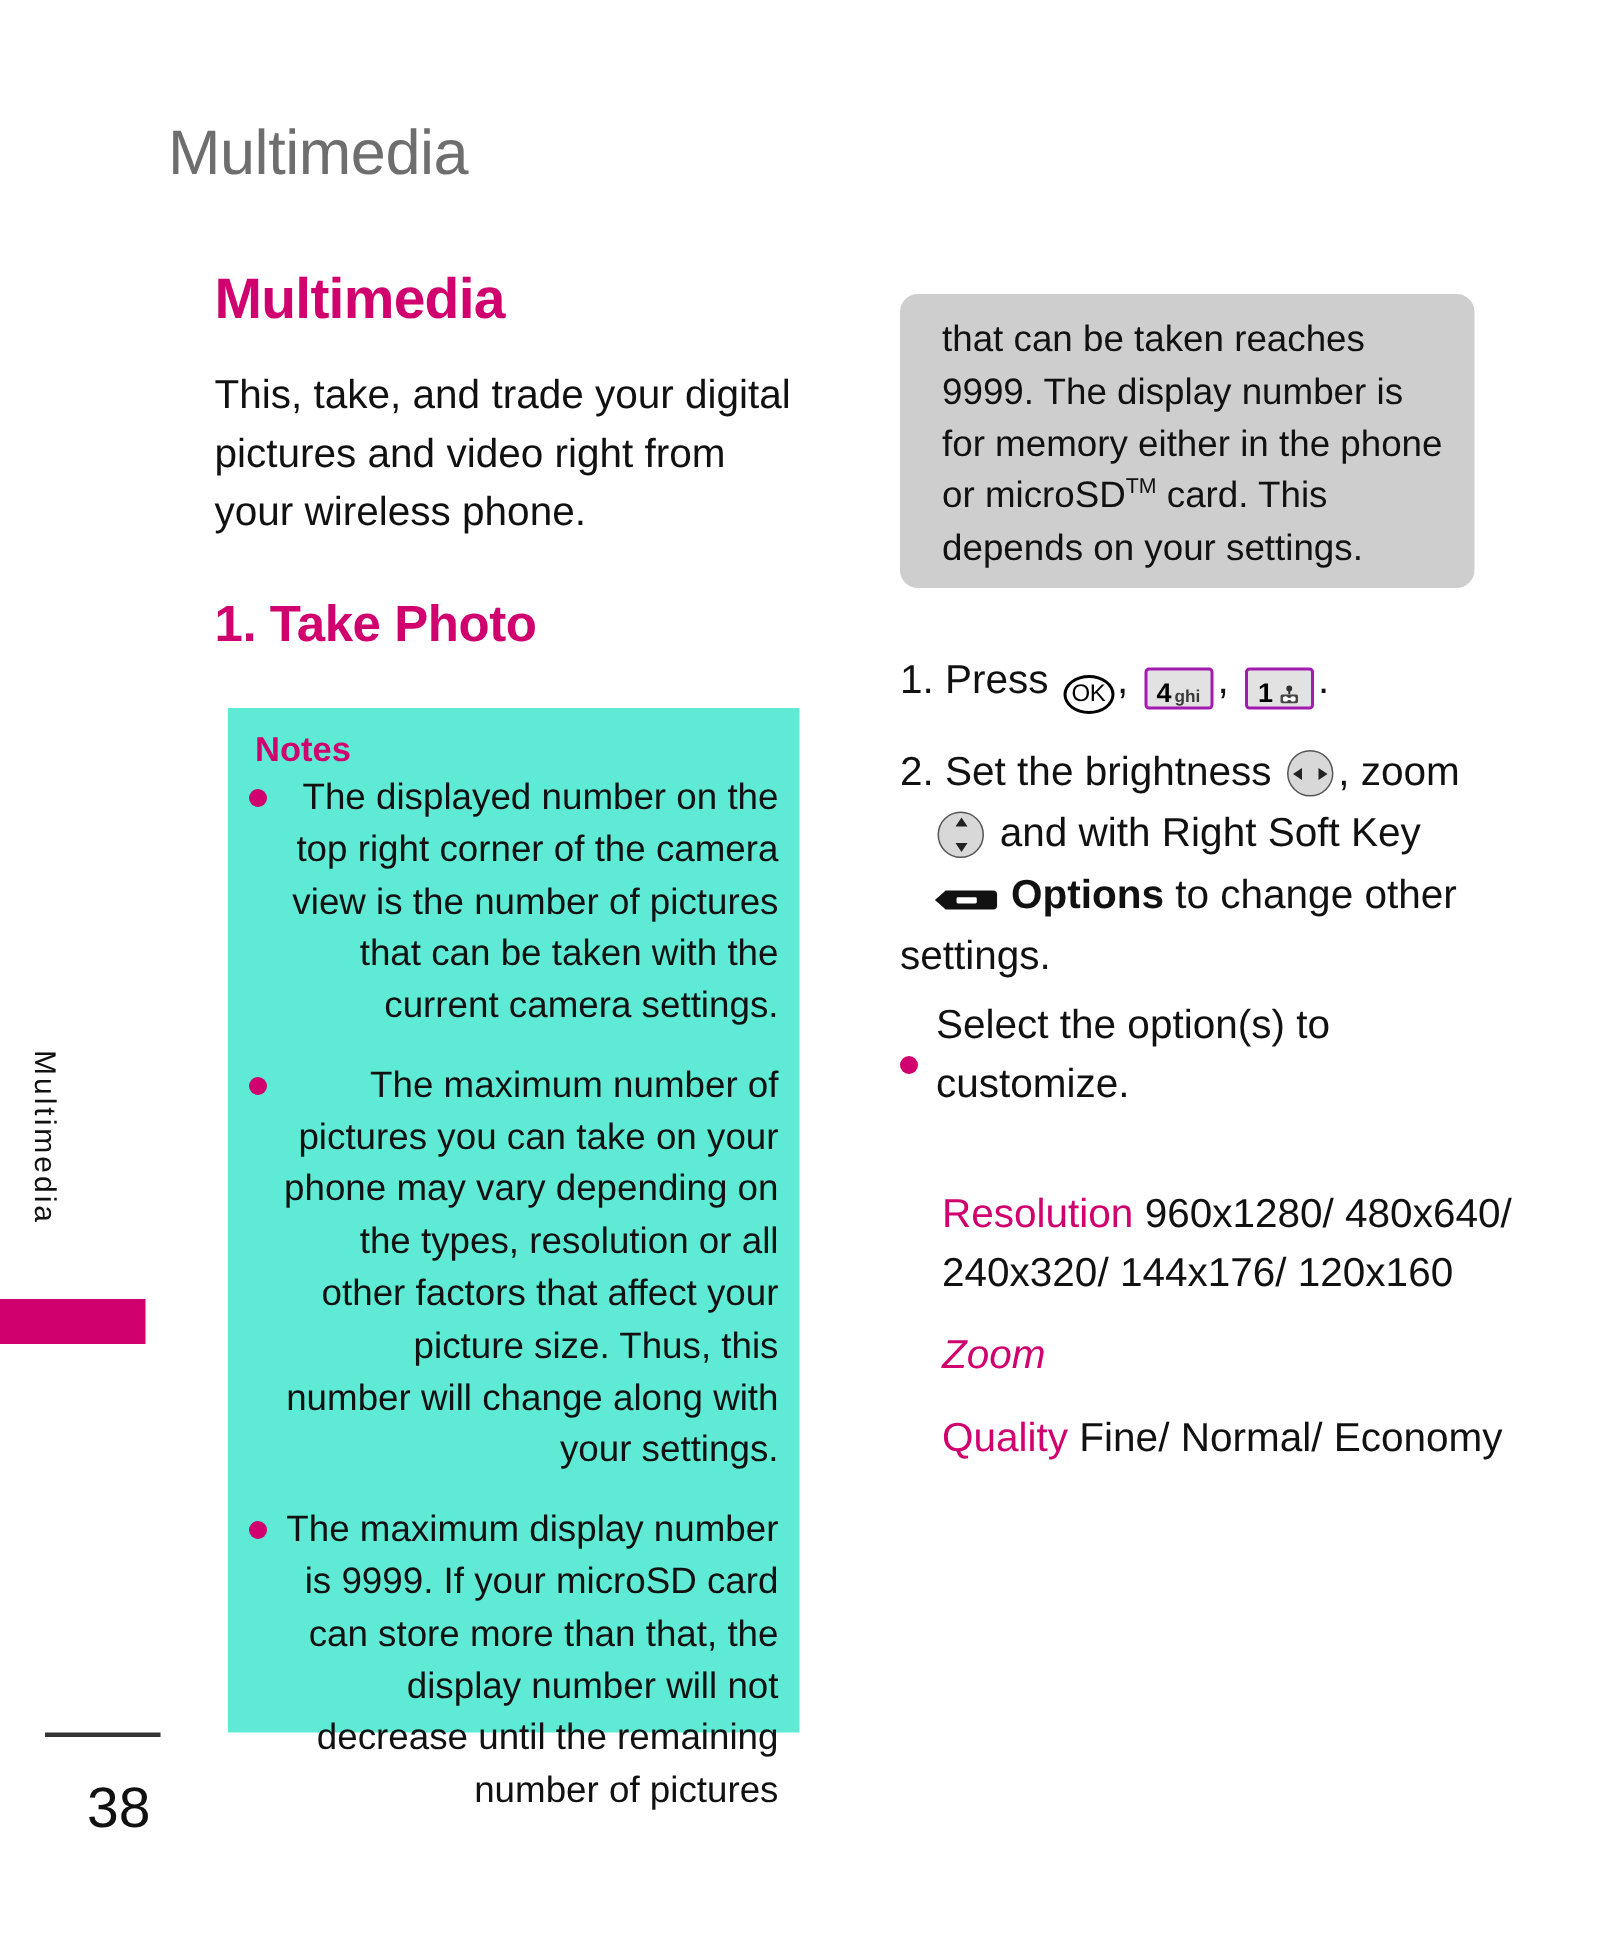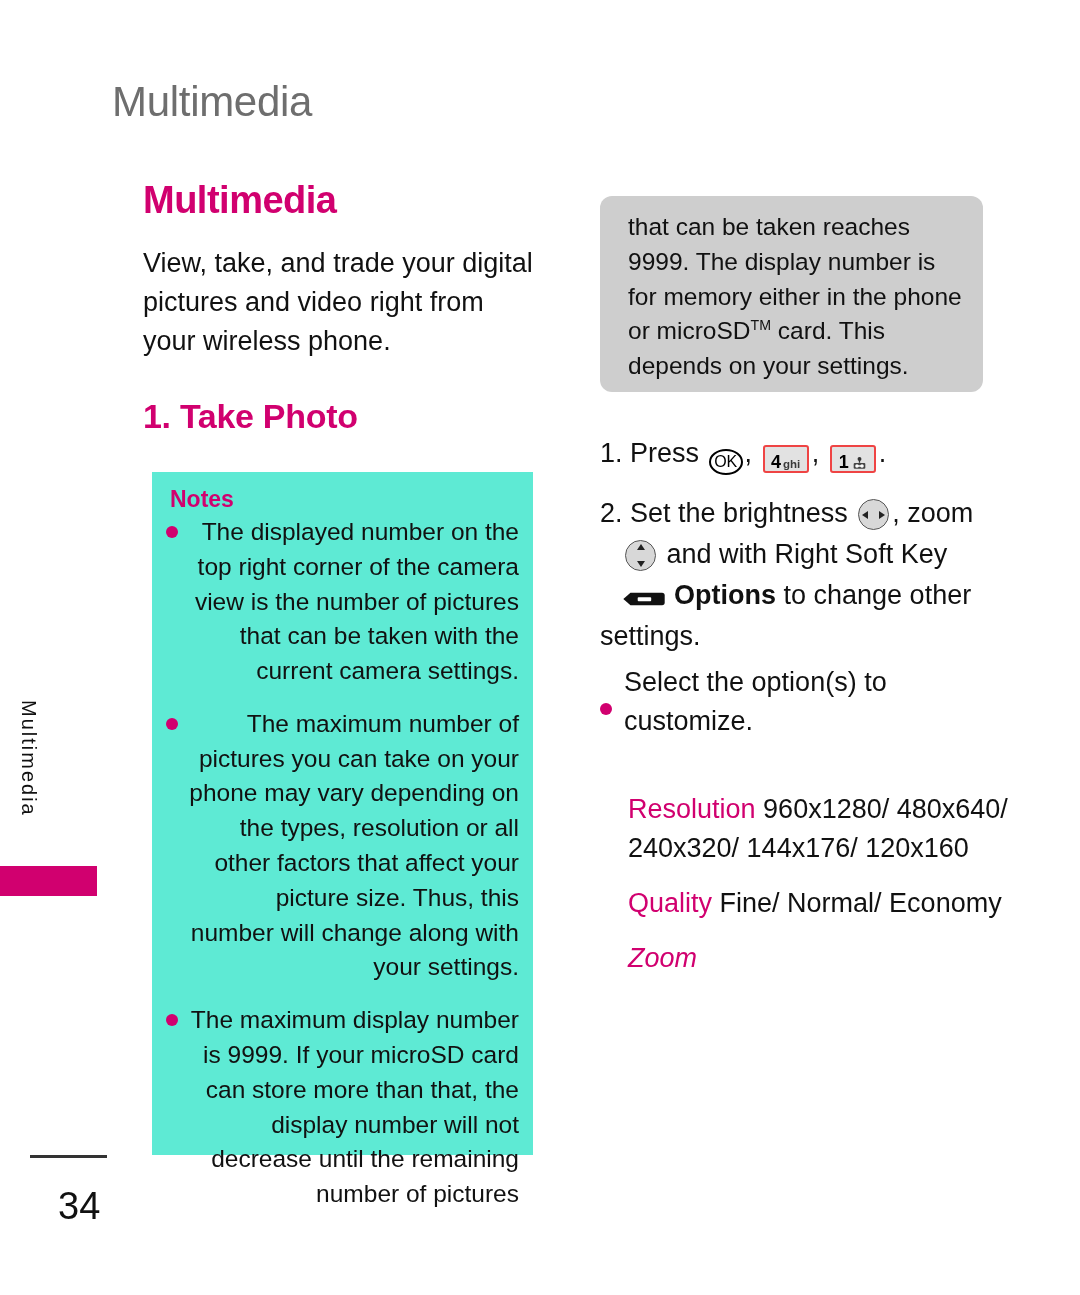--- a/index.html
+++ b/index.html
@@ -207,21 +207,21 @@
     letter-spacing: -0.3px;
     color: #000;
     margin: 0 2px;
   }
   .key-pad {
     display: inline-block;
     vertical-align: -6px;
     min-width: 46px;
     height: 28px;
     background: #e2e2e2;
-    border: 2px solid #ef4444;
+    border: 2px solid #a21caf;
     border-radius: 3px;
     padding: 0 5px;
     line-height: 24px;
     text-align: center;
     margin: 0 3px;
     white-space: nowrap;
   }
   .key-pad .num {
     font-size: 18px;
     font-weight: 700;
@@ -320,21 +320,21 @@
 
 <div class="page">
 
   <div class="running-header">Multimedia</div>
 
   <div class="side-tab-label">Multimedia</div>
   <div class="side-tab-block"></div>
 
   <div class="col-left">
     <h1 class="section-title">Multimedia</h1>
-    <p class="intro">View, take, and trade your digital pictures and video right from your wireless phone.</p>
+    <p class="intro">This, take, and trade your digital pictures and video right from your wireless phone.</p>
     <h2 class="sub-title">1. Take Photo</h2>
   </div>
 
   <div class="notes-box">
     <div class="notes-title">Notes</div>
 
     <div class="note-item">
       <span class="note-bullet"></span>
       <span class="note-text">The displayed number on the top right corner of the camera view is the number of pictures that can be taken with the current camera settings.</span>
     </div>
@@ -402,25 +402,25 @@
 
   <div class="options">
 
 
     <div class="opt">
       <span class="opt-name">Resolution</span>
       <span class="opt-desc">960x1280/ 480x640/ 240x320/ 144x176/ 120x160</span>
     </div>
 
     <div class="opt">
+      <span class="opt-name-italic">Zoom</span>
+    </div>
+
+    <div class="opt">
       <span class="opt-name">Quality</span>
       <span class="opt-desc">Fine/ Normal/ Economy</span>
     </div>
-
-    <div class="opt">
-      <span class="opt-name-italic">Zoom</span>
-    </div>
   </div>
 
   <div class="footer-rule"></div>
-  <div class="page-number">34</div>
+  <div class="page-number">38</div>
 
 </div>
 
 </body></html>

